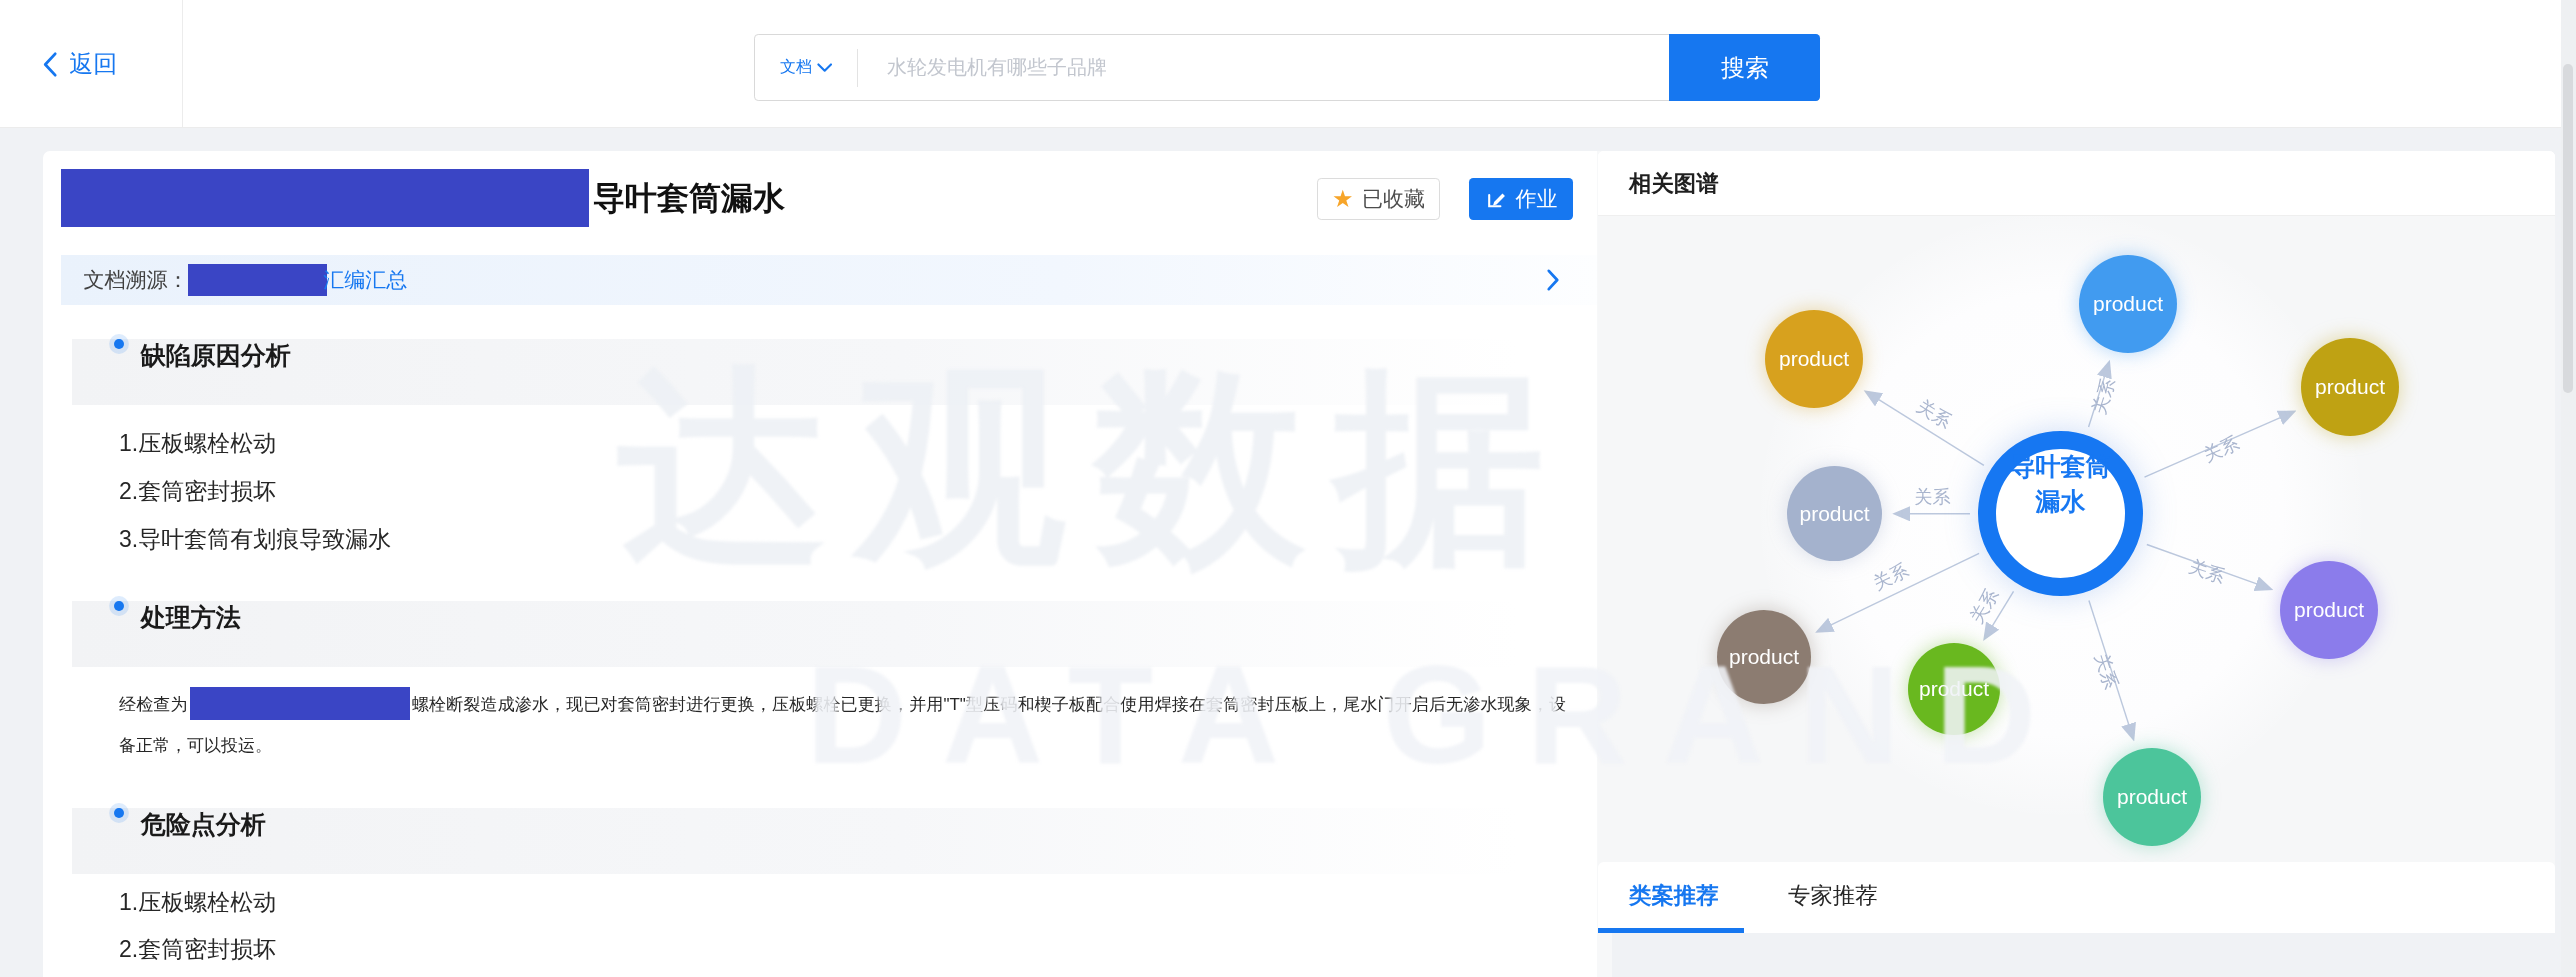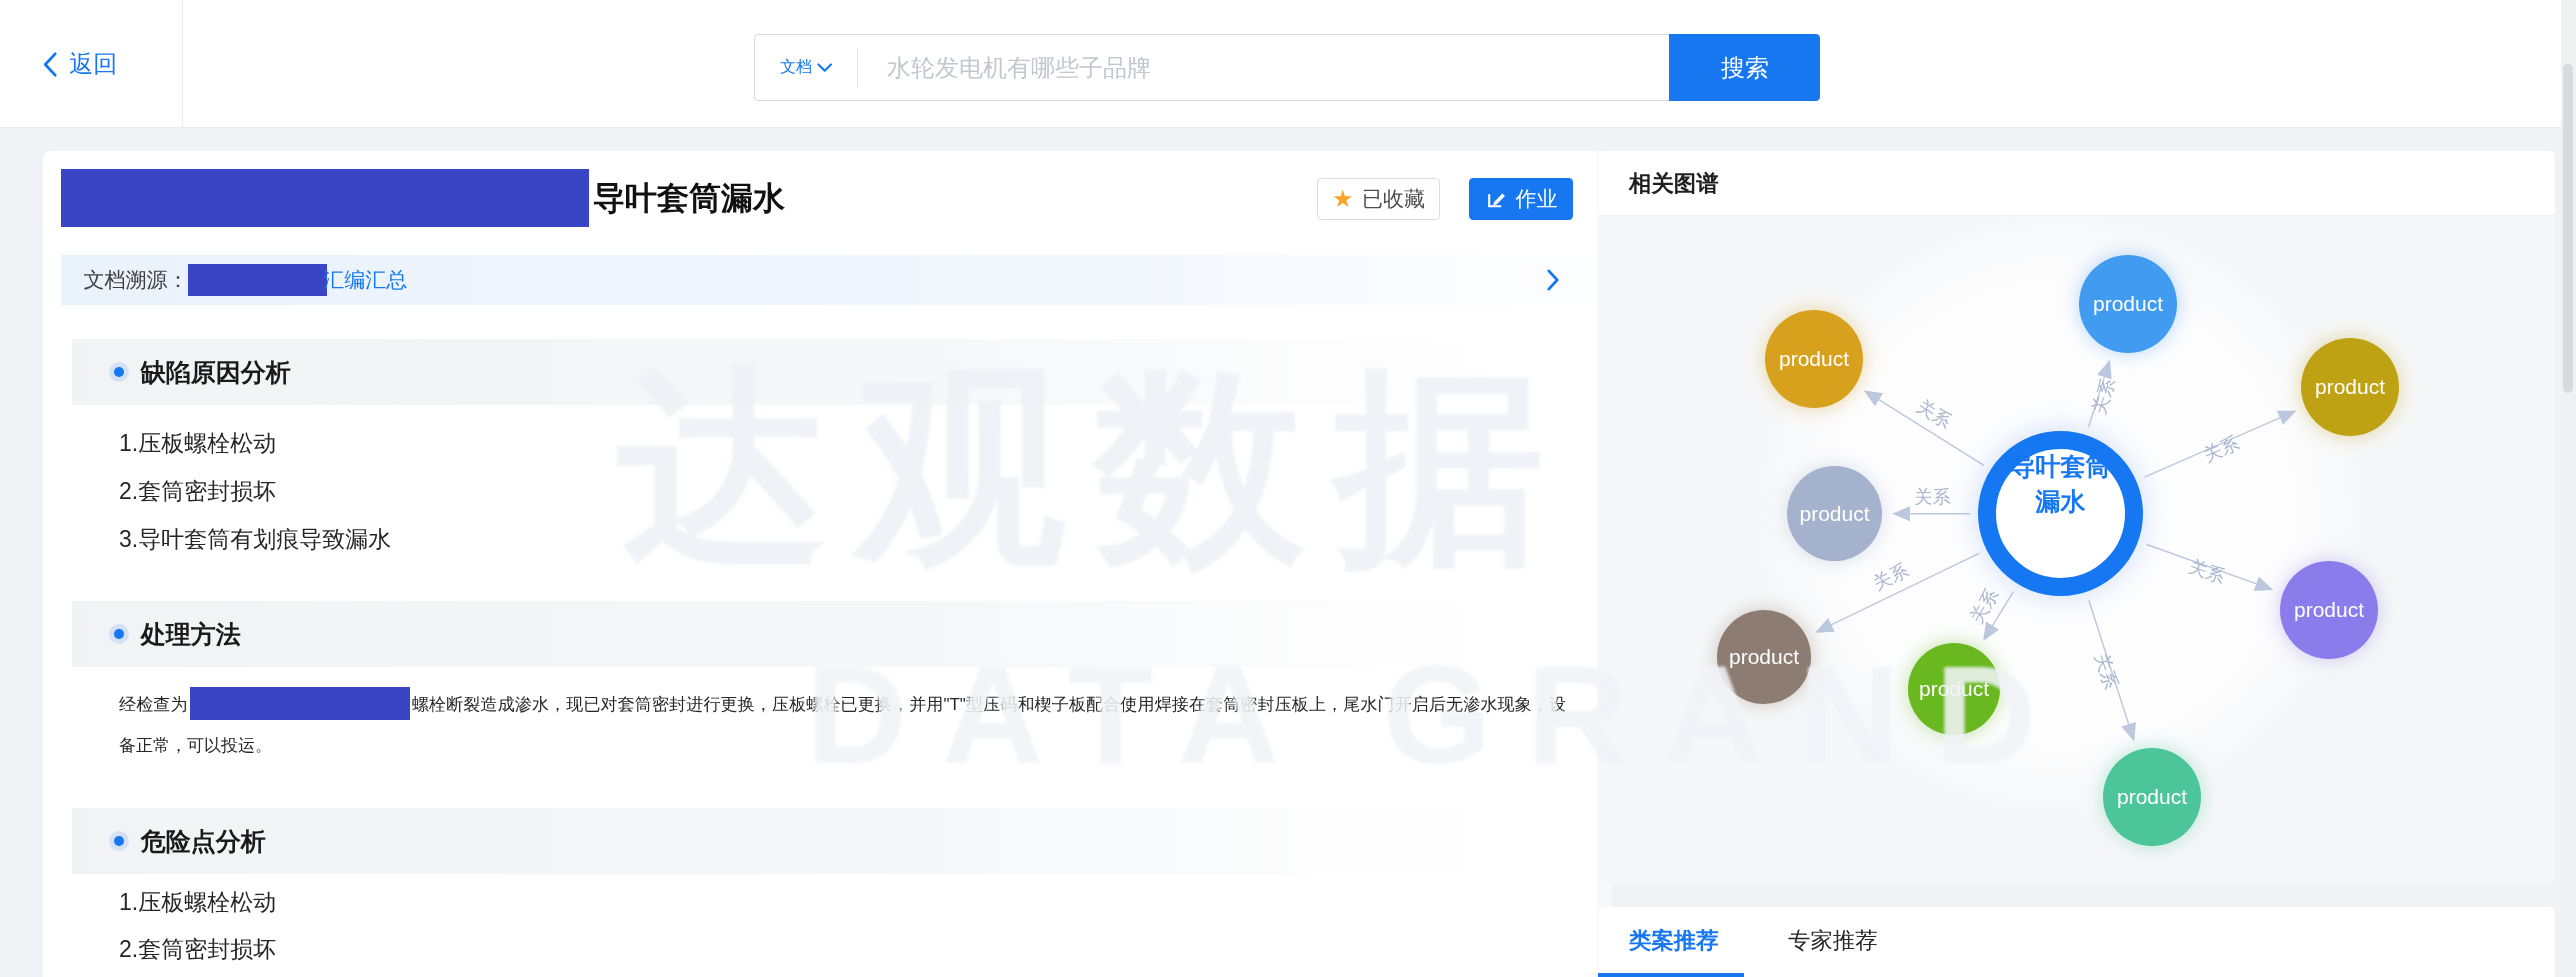--- a/index.html
+++ b/index.html
@@ -10,37 +10,37 @@
     font-family:"Liberation Sans","DejaVu Sans",sans-serif;
     color:#262626;
   }
   
   .header { position:absolute; left:0; top:0; width:2576px; height:128px; background:#fff; border-bottom:0.7px solid #ececec; z-index:10; }
   .back { position:absolute; left:41px; top:0; height:128px; display:flex; align-items:center; gap:11.2px; color:#1677F0; font-size:24px; cursor:pointer; }
   .header-divider { position:absolute; left:182px; top:0; width:0.7px; height:128px; background:#ececec; }
   .searchbar { position:absolute; left:754px; top:34px; width:1066px; height:67px; background:#fff; border:1.4px solid #d9d9d9; border-radius:4.2px; display:flex; align-items:center; }
   .category { display:flex; align-items:center; gap:5px; padding:0 25px; color:#1677F0; font-size:16px; cursor:pointer; white-space:nowrap; }
   .cat-divider { width:0.7px; height:38px; background:#e3e3e3; }
-  .search-input { flex:1; height:100%; border:none; outline:none; font-size:24px; padding:0 29px; color:#b91c1c; background:transparent; min-width:0; }
+  .search-input { flex:1; height:100%; border:none; outline:none; font-size:20px; padding:0 29px; color:#b91c1c; background:transparent; min-width:0; }
   .search-input::placeholder { color:#c2c6ce; }
   .search-btn { width:151px; height:67px; margin:-1.4px -1.4px -1.4px 0; background:#1677F0; color:#fff; font-size:24px; border:none; border-radius:0 4.2px 4.2px 0; cursor:pointer; flex:0 0 auto; font-family:inherit; }
   
   .doc-card { position:absolute; left:19px; top:151px; width:1569px; height:827px; background:#fff; border-radius:7px 7px 0 0; z-index:5;margin-left:24px; }
   .redact { background:#3A45C5; }
   .redact-title { position:absolute; left:18px; top:17.5px; width:528px; height:58px; }
   .doc-title { position:absolute; left:550px; top:17.5px; height:58px; line-height:58px; font-size:32px; font-weight:bold; color:#111; white-space:nowrap; }
   .fav-btn { position:absolute; left:1274px; top:27px; width:123px; height:42px; background:#fff; border:1.4px solid #dcdcdc; border-radius:4.2px; display:flex; align-items:center; justify-content:center; gap:8.4px; font-size:21px; color:#4d4d4d; cursor:pointer; }
   .star { color:#F7A52A; font-size:24px; line-height:1; }
   .work-btn { position:absolute; left:1426px; top:27px; width:104px; height:42px; background:#1677F0; border:none; border-radius:4.2px; display:flex; align-items:center; justify-content:center; gap:8.4px; font-size:21px; color:#fff; cursor:pointer; font-family:inherit; }
   .source-row { position:absolute; left:18px; top:104px; width:1537px; height:50px; background:linear-gradient(90deg,#EAF2FC 0%,#F2F7FE 65%,#FDFEFF 100%); display:flex; align-items:center; font-size:21px; }
   .source-label { margin-left:22.4px; color:#404040; white-space:nowrap; }
   .redact-source { width:139px; height:32px; flex:0 0 auto; }
   .source-link { color:#1677F0; cursor:pointer; white-space:nowrap; margin-left:-4.2px; }
   .source-chevron { position:absolute; right:38px; top:13.3px; cursor:pointer; }
-  .sec-band { position:absolute; left:29px; width:1506px; height:66px; background:linear-gradient(90deg,#f2f3f5 0%,#f6f7f9 55%,rgba(248,249,251,0) 96%); display:flex; align-items:center; }
+  .sec-band { position:absolute; left:29px; width:1506px; height:66px; background:linear-gradient(90deg,#f2f3f5 0%,#f6f7f9 55%,rgba(248,249,251,0) 96%); display:flex; align-items:flex-start; }
   .sec-dot { width:9.8px; height:9.8px; border-radius:50%; background:#1677F0; box-shadow:0 0 0 4.9px rgba(22,119,240,.14); margin:0 17px 0 42px; flex:0 0 auto; }
   .sec-heading { font-size:25px; font-weight:bold; color:#1a1a1a; white-space:nowrap; }
   .band-defect { top:188px; }
   .band-treatment { top:450px; }
   .band-risk { top:657px; }
   .doc-item { position:absolute; left:76px; font-size:23px; color:#262626; white-space:nowrap; }
   .para { position:absolute; left:76px; top:533px; width:1447px; font-size:17px; line-height:41px; color:#262626; text-align:justify; }
   .redact-inline { display:inline-block; width:220px; height:33px; vertical-align:middle; margin:0 2.1px 4.2px 2.1px; }
   .doc-scroll { position:absolute; right:0; top:0; width:15.4px; height:100%; background:#f7f8f9; border-radius:0 7px 0 0; }
   .doc-scroll-thumb { position:absolute; right:2.1px; top:15.4px; width:11.2px; height:294px; background:#e2e4e7; border-radius:5.6px; }
@@ -48,21 +48,21 @@
   .graph-card { position:absolute; left:1598px; top:151px; width:957px; height:732px; background:#fff; border-radius:5.6px; z-index:5; overflow:hidden; }
   .graph-header { height:65px; border-bottom:0.7px solid #efefef; display:flex; align-items:center; padding-left:31px; font-size:22.4px; font-weight:bold; color:#1f1f1f; background:#fff; position:relative; z-index:3; }
   #graph-area { position:absolute; left:0; top:65px; width:957px; height:667px; background:#f6f7f8; overflow:hidden; }
   .graph-halo { position:absolute; left:162px; top:-3.5px; width:602px; height:602px; border-radius:50%;
     background:radial-gradient(circle,#ffffff 0%,#fdfdfe 52%,rgba(250,250,252,0) 72%); }
   #edge-svg { position:absolute; left:0; top:0; }
   .g-node { position:absolute; border-radius:50%; display:flex; align-items:center; justify-content:center; color:#fff; font-size:21px; cursor:pointer; }
   .hub { position:absolute; left:380px; top:215px; width:165px; height:165px; border-radius:50%; background:#fff; border:18px solid #1677F2; display:flex; flex-direction:column; align-items:center; box-shadow:0 0 32px rgba(110,155,230,.35); cursor:pointer; z-index:2; }
   .hub span { color:#1677F2; font-size:25px; font-weight:bold; line-height:35px; white-space:nowrap; }
   
-  .tabs-card { position:absolute; left:1598px; top:907px; width:957px; height:71px; background:#fff; border-radius:5.6px 5.6px 0 0; z-index:5; }
+  .tabs-card { position:absolute; left:1598px; top:862px; width:957px; height:71px; background:#fff; border-radius:5.6px 5.6px 0 0; z-index:5; }
   .tab { position:absolute; top:0; height:66px; display:flex; align-items:center; font-size:22.4px; cursor:pointer; white-space:nowrap; }
   .tab-case { left:31px; color:#1677F0; font-weight:bold; }
   .tab-expert { left:190px; color:#262626; }
   .ink-bar { position:absolute; left:0; bottom:0; width:146px; height:4.9px; background:#1677F0; }
   
   .page-scroll { position:absolute; right:0; top:0; width:15.4px; height:978px; background:#eef0f2; z-index:20; }
   .page-scroll-thumb { position:absolute; right:2.8px; top:64px; width:9.8px; height:329px; background:#d8dadd; border-radius:4.9px; }
   
   .watermark { position:absolute; left:0; top:0; width:2576px; height:978px; z-index:50; pointer-events:none; filter:blur(1.4px); }
   .wm1 { position:absolute; left:617px; top:329px; font-size:210px; font-weight:bold; letter-spacing:29px; color:rgba(237,240,245,0.88); white-space:nowrap; }

